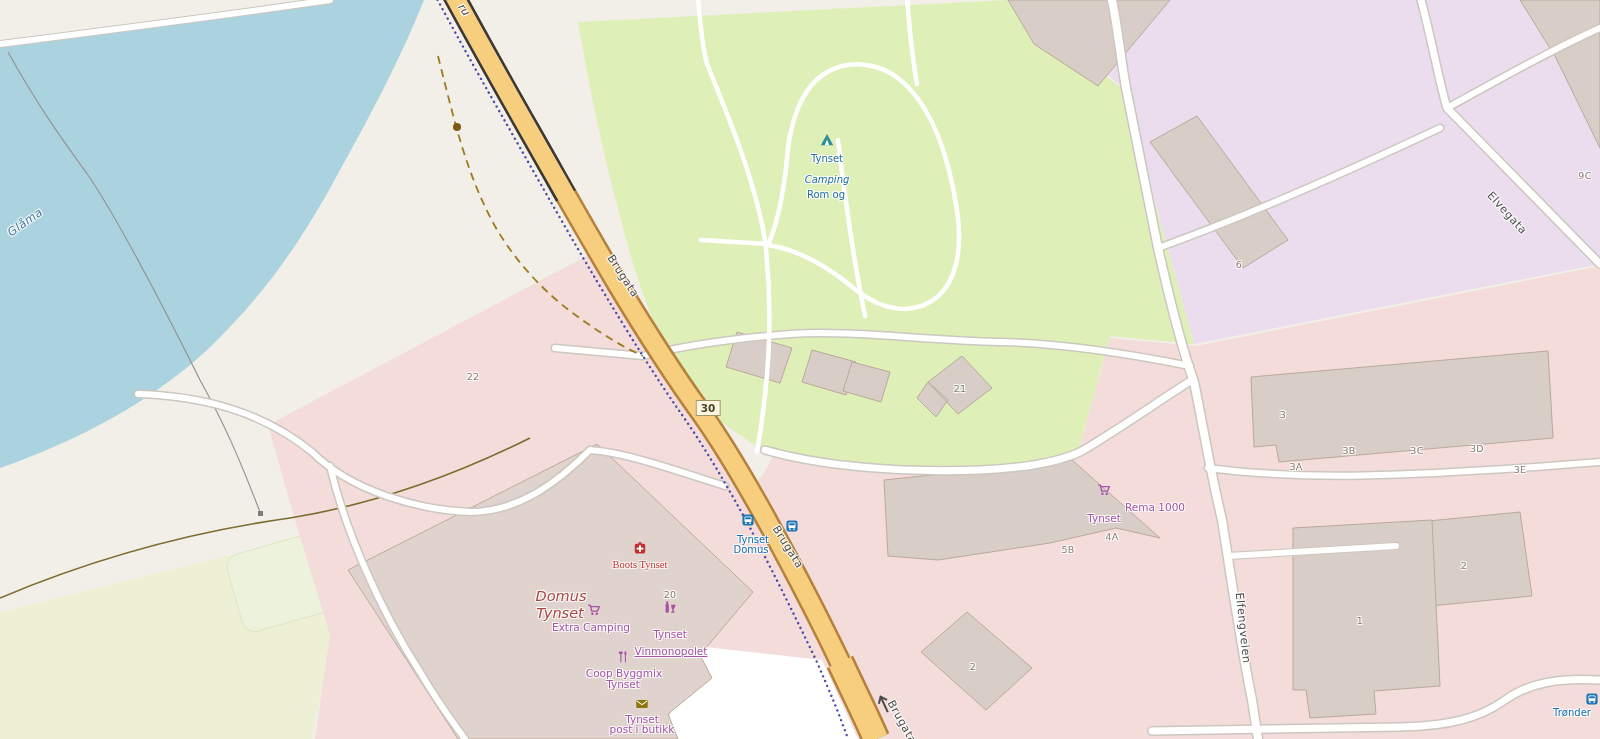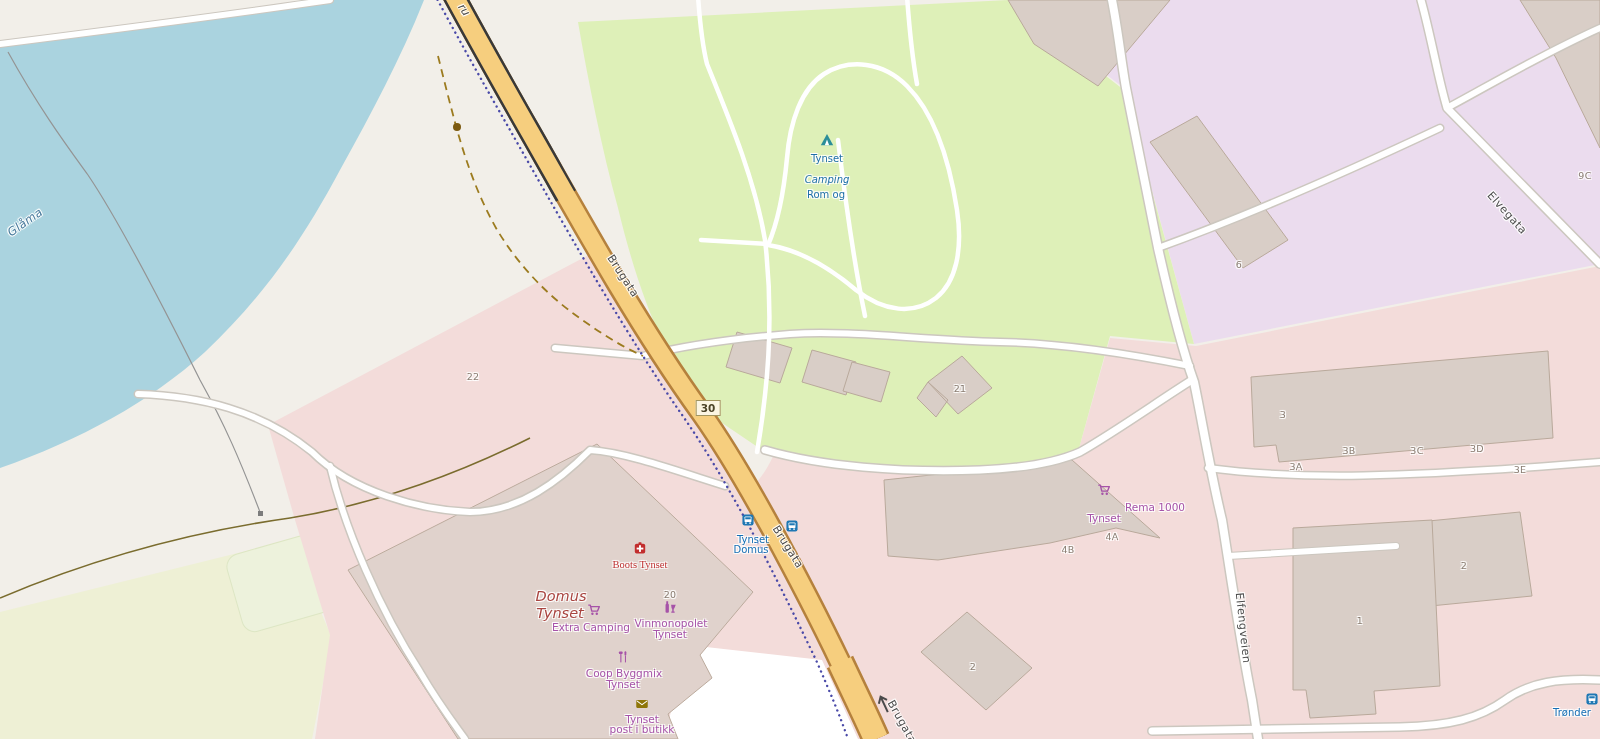--- a/index.html
+++ b/index.html
@@ -130,41 +130,41 @@
     <div class="map-label camp" style="left: 827px; top: 158px; transform: translate(-50%, -50%) rotate(0deg);">Tynset</div>
     <div class="map-label camp" style="left: 826px; top: 157px; transform: translate(-50%, -50%) rotate(0deg); margin-top: 37px;">Rom og</div>
     <div class="map-label camp" style="left: 827px; top: 179px; transform: translate(-50%, -50%) rotate(0deg); font-style: italic;">Camping</div>
     <div class="map-label transit" style="left: 753px; top: 539px; transform: translate(-50%, -50%) rotate(0deg);">Tynset</div>
     <div class="map-label transit" style="left: 751px; top: 549px; transform: translate(-50%, -50%) rotate(0deg);">Domus</div>
     <div class="map-label transit" style="left: 1572px; top: 712px; transform: translate(-50%, -50%) rotate(0deg);">Trønder</div>
     <div class="map-label health" style="left: 640px; top: 564px; transform: translate(-50%, -50%) rotate(0deg);">Boots Tynset</div>
     <div class="map-label place" style="left: 561px; top: 596px; transform: translate(-50%, -50%) rotate(0deg);">Domus</div>
     <div class="map-label place" style="left: 560px; top: 613px; transform: translate(-50%, -50%) rotate(0deg);">Tynset</div>
     <div class="map-label shop" style="left: 591px; top: 627px; transform: translate(-50%, -50%) rotate(0deg);">Extra Camping</div>
-    <div class="map-label shop" style="left: 671px; top: 623px; transform: translate(-50%, -50%) rotate(0deg);">Vinmonopolet</div>
+    <div class="map-label shop" style="left: 671px; top: 651px; transform: translate(-50%, -50%) rotate(0deg); text-decoration: underline;">Vinmonopolet</div>
     <div class="map-label shop" style="left: 670px; top: 634px; transform: translate(-50%, -50%) rotate(0deg);">Tynset</div>
     <div class="map-label shop" style="left: 624px; top: 673px; transform: translate(-50%, -50%) rotate(0deg);">Coop Byggmix</div>
     <div class="map-label shop" style="left: 623px; top: 684px; transform: translate(-50%, -50%) rotate(0deg);">Tynset</div>
     <div class="map-label shop" style="left: 642px; top: 719px; transform: translate(-50%, -50%) rotate(0deg);">Tynset</div>
     <div class="map-label shop" style="left: 642px; top: 729px; transform: translate(-50%, -50%) rotate(0deg);">post i butikk</div>
     <div class="map-label shop" style="left: 1155px; top: 507px; transform: translate(-50%, -50%) rotate(0deg);">Rema 1000</div>
     <div class="map-label shop" style="left: 1104px; top: 518px; transform: translate(-50%, -50%) rotate(0deg);">Tynset</div>
     <div class="map-label housenum" style="left: 473px; top: 376px; transform: translate(-50%, -50%) rotate(0deg);">22</div>
     <div class="map-label housenum" style="left: 960px; top: 388px; transform: translate(-50%, -50%) rotate(0deg);">21</div>
     <div class="map-label housenum" style="left: 670px; top: 594px; transform: translate(-50%, -50%) rotate(0deg);">20</div>
     <div class="map-label housenum" style="left: 1239px; top: 264px; transform: translate(-50%, -50%) rotate(0deg);">6</div>
     <div class="map-label housenum" style="left: 1569px; top: 175px; transform: translate(-50%, -50%) rotate(0deg); padding-left: 32px;">9C</div>
     <div class="map-label housenum" style="left: 1283px; top: 414px; transform: translate(-50%, -50%) rotate(0deg);">3</div>
     <div class="map-label housenum" style="left: 1296px; top: 450px; transform: translate(-50%, -50%) rotate(0deg); margin-top: 16px;">3A</div>
     <div class="map-label housenum" style="left: 1349px; top: 450px; transform: translate(-50%, -50%) rotate(0deg);">3B</div>
     <div class="map-label housenum" style="left: 1417px; top: 450px; transform: translate(-50%, -50%) rotate(0deg);">3C</div>
     <div class="map-label housenum" style="left: 1477px; top: 448px; transform: translate(-50%, -50%) rotate(0deg);">3D</div>
     <div class="map-label housenum" style="left: 1520px; top: 469px; transform: translate(-50%, -50%) rotate(0deg);">3E</div>
     <div class="map-label housenum" style="left: 1112px; top: 536px; transform: translate(-50%, -50%) rotate(0deg);">4A</div>
-    <div class="map-label housenum" style="left: 1068px; top: 549px; transform: translate(-50%, -50%) rotate(0deg);">4B</div>
+    <div class="map-label housenum" style="left: 1068px; top: 549px; transform: translate(-50%, -50%) rotate(0deg);">5B</div>
     <div class="map-label housenum" style="left: 973px; top: 666px; transform: translate(-50%, -50%) rotate(0deg);">2</div>
     <div class="map-label housenum" style="left: 1360px; top: 620px; transform: translate(-50%, -50%) rotate(0deg);">1</div>
     <div class="map-label housenum" style="left: 1464px; top: 565px; transform: translate(-50%, -50%) rotate(0deg);">2</div>
     <span class="map-icon" style="left: 827px; top: 140px; transform: translate(-50%, -50%);"><svg viewBox="0 0 14 14" width="14" height="14">
         <path d="M7 1 L13.2 12.2 L0.8 12.2 Z" fill="#2b8e99"></path>
         <path d="M7 6.6 L9.2 12.2 L4.8 12.2 Z" fill="#fff"></path>
       </svg></span>
     <span class="map-icon" style="left: 640px; top: 548px; transform: translate(-50%, -50%);"><svg viewBox="0 0 14 14" width="13" height="13">
         <rect x="5.4" y="0.8" width="3.2" height="2.4" rx="0.6" fill="#c22d2d"></rect>
         <rect x="1.4" y="2.4" width="11.2" height="10.4" rx="2" fill="#c22d2d"></rect>

